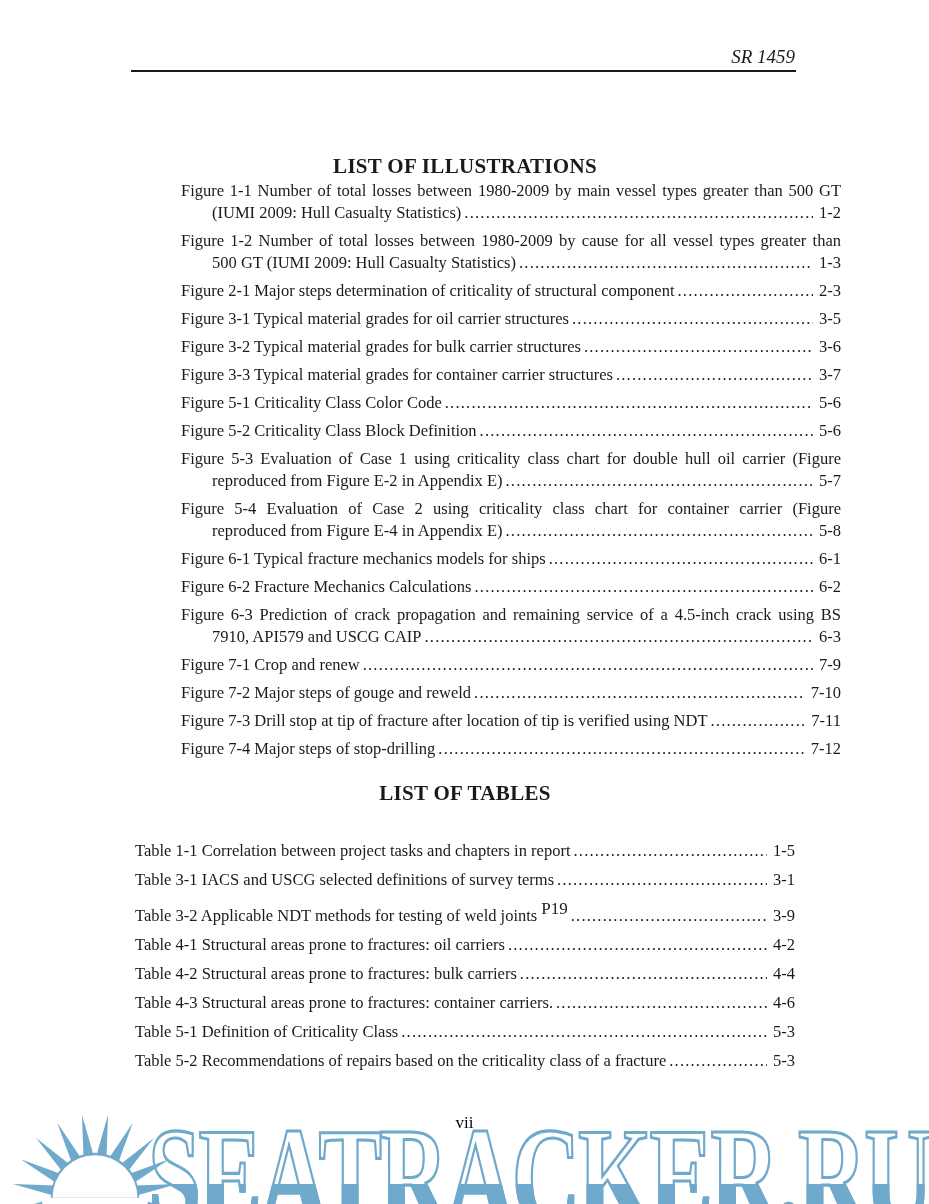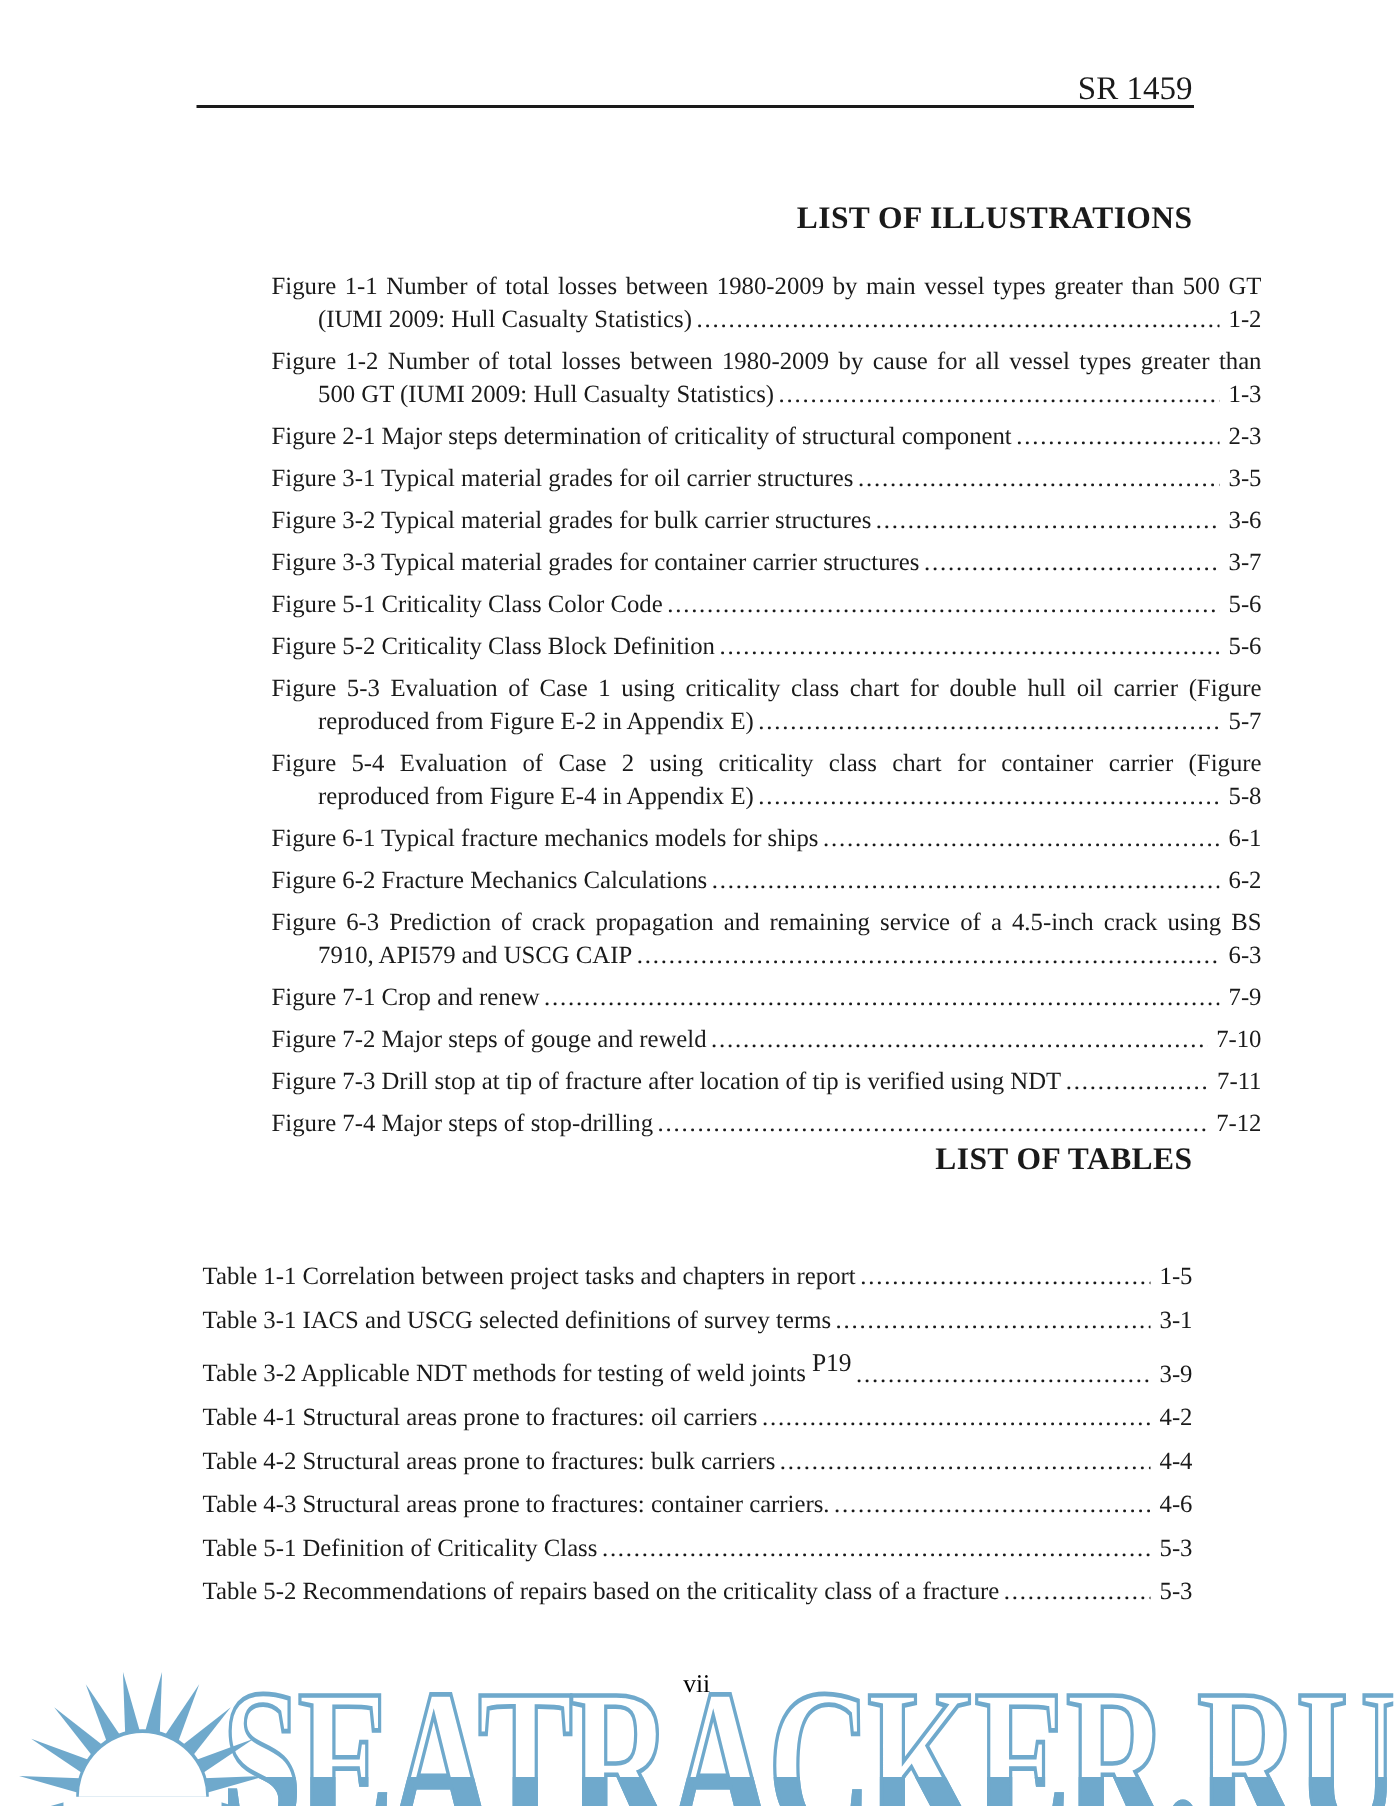--- a/index.html
+++ b/index.html
@@ -6,30 +6,31 @@
   .page{
     position:relative;
     width:929px;height:1204px;
     background:#ffffff;
     font-family:"Liberation Serif", serif;
     color:#1a1a1a;
     overflow:hidden;
   }
   .doc-number{
     position:absolute;top:46px;left:135px;width:660px;
-    text-align:right;font-size:22px;
+    text-align:right;font-size:19px;font-style:italic;
   }
   .header-rule{
     position:absolute;top:70px;left:131px;width:665px;
     border-top:2px solid #1a1a1a;height:0;
   }
   .section-title{
     position:absolute;left:135px;width:660px;
-    text-align:right;font-size:21px;font-weight:bold;
+    text-align:center;font-size:21px;font-weight:bold;
     letter-spacing:0.3px;
+    margin-top:21px;
   }
   .title-illustrations{top:133px;}
   .title-tables{top:760px;}
   .toc-list{
     position:absolute;left:135px;width:660px;
     font-size:16.5px;z-index:2;
   }
   #figure-list{top:180px;margin-left:46px;}
   #table-list{top:840px;}
   #figure-list .toc-entry{margin-bottom:6px;}

